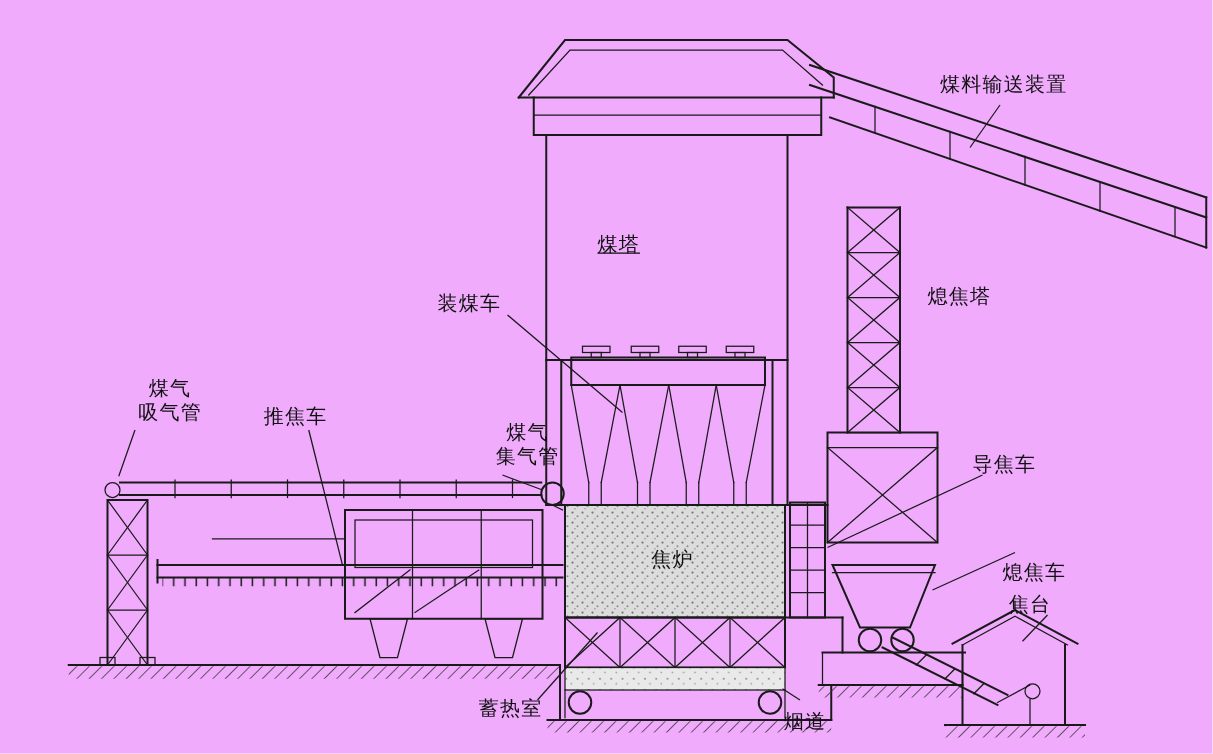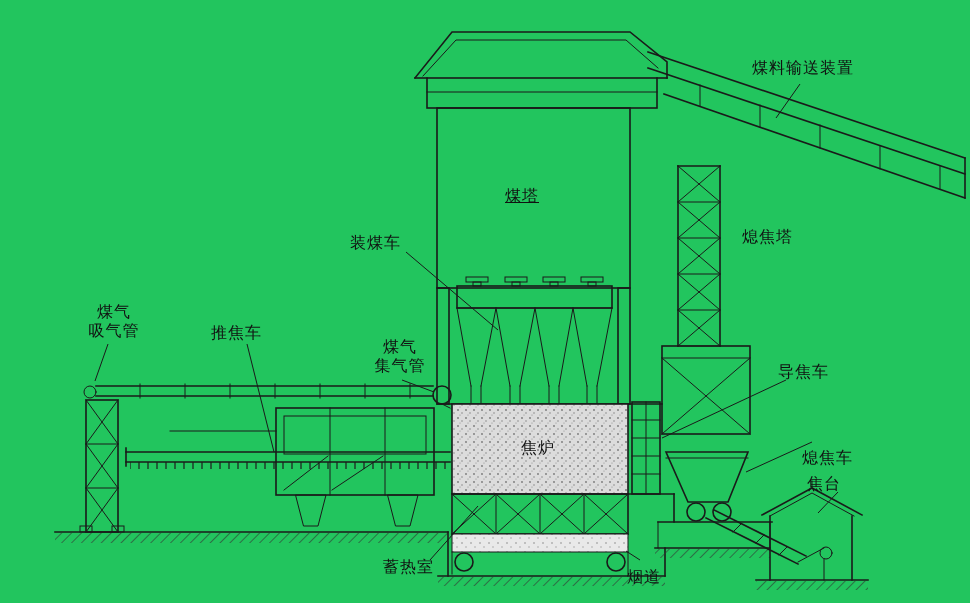--- a/index.html
+++ b/index.html
@@ -1,24 +1,24 @@
 <!DOCTYPE html>
 <html><head>
 <meta charset="utf-8">
 <style>
   html,body{margin:0;padding:0;background:#ffffff;}
-  .stage{position:relative;width:970px;height:603px;background:#22c55e;overflow:hidden;
+  .stage{position:relative;width:970px;height:603px;background:#f0abfc;overflow:hidden;
          font-family:"Liberation Sans",sans-serif;}
   .stage svg{position:absolute;left:0;top:0;}
   .s1{stroke:#1a1a1a;stroke-width:1.6;fill:none;stroke-linecap:square;}
   .s0{stroke:#1a1a1a;stroke-width:1;fill:none;stroke-linecap:square;}
   .ld{stroke:#1a1a1a;stroke-width:1;fill:none;}
   .lbl{position:absolute;font-size:16px;font-weight:500;color:#111;
        letter-spacing:1px;white-space:nowrap;}
-  .lbl2{text-align:center;line-height:19px;}
+  .lbl2{text-align:center;line-height:19px;margin-left:22px;}
   .lbl2 span{display:block;}
 </style>
 </head>
 <body>
 
 <div class="stage">
 
 <svg width="970" height="603" viewBox="0 0 970 603">
   <defs>
     <pattern id="hatch" width="7" height="7" patternUnits="userSpaceOnUse" patternTransform="rotate(45)">
@@ -257,21 +257,21 @@
     <line class="ld" x1="402" y1="380" x2="434" y2="392"></line>
     <line class="ld" x1="786" y1="380" x2="662" y2="438"></line>
     <line class="ld" x1="812" y1="442" x2="746" y2="472"></line>
     <line class="ld" x1="838" y1="492" x2="818" y2="513"></line>
     <line class="ld" x1="430" y1="560" x2="478" y2="506"></line>
     <line class="ld" x1="640" y1="560" x2="626" y2="551"></line>
   </g>
 </svg>
 
 <div class="lbl" style="left:752px;top:58px;">煤料输送装置</div>
-<div class="lbl" style="left:505px;top:186px;text-decoration:underline;">煤塔</div>
+<div class="lbl" style="left:478px;top:186px;text-decoration:underline;">煤塔</div>
 <div class="lbl" style="left:350px;top:233px;">装煤车</div>
 <div class="lbl" style="left:742px;top:227px;">熄焦塔</div>
 
 <div class="lbl lbl2" style="left:82px;top:302px;width:64px;">
   <span>煤气</span>
   <span>吸气管</span>
 </div>
 
 <div class="lbl" style="left:211px;top:323px;">推焦车</div>
 

